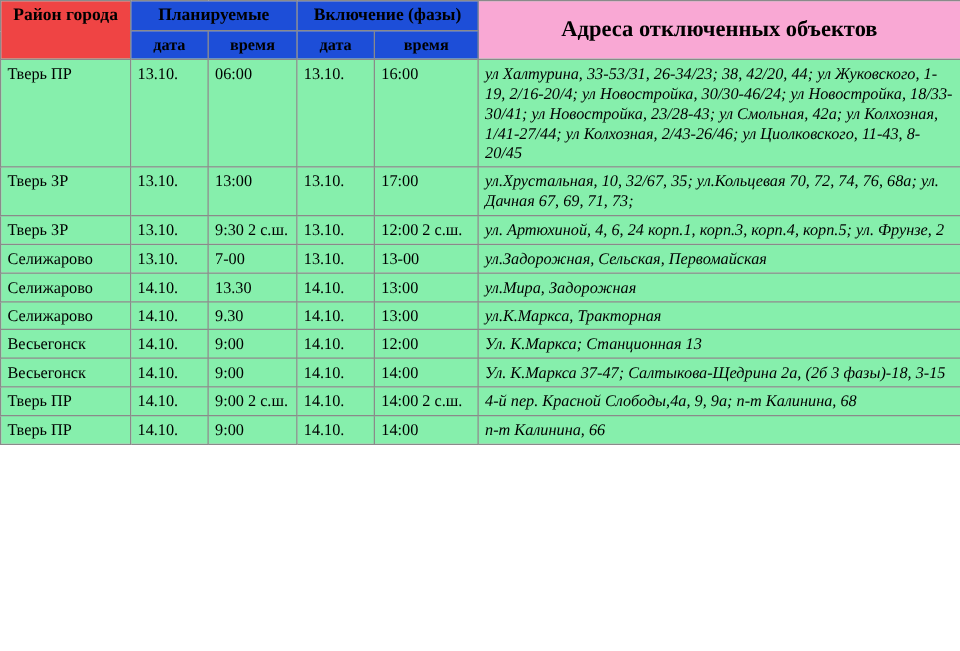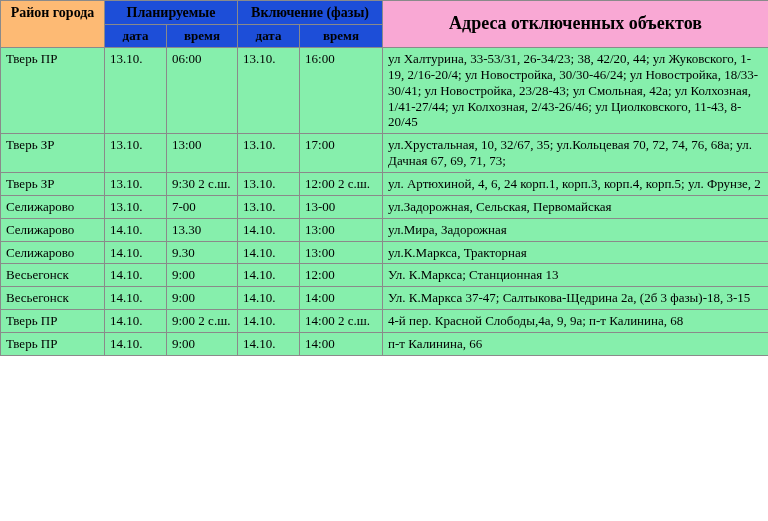--- a/index.html
+++ b/index.html
@@ -26,21 +26,21 @@
     vertical-align: top;
     line-height: 1.22;
   }
   thead th {
     background: #1d4ed8;
     text-align: center;
     font-weight: bold;
     vertical-align: middle;
   }
   thead th.region-head {
-    background: #fdba74;
+    background: #ef4444;
     font-size: 14px;
   }
   thead th.group-head {
     font-size: 14px;
   }
   thead th.sub-head {
     font-size: 13px;
     margin-left: 30px;
   }
   thead th.addr-head {
@@ -53,20 +53,21 @@
   }
   td.c-region {
     text-align: left;
     white-space: nowrap;
   }
   td.c-date, td.c-time {
     text-align: left;
   }
   td.c-addr {
     text-align: left;
+    font-style: italic;
   }
   
   col.w-region { width: 104px; }
   col.w-d1 { width: 62px; }
   col.w-t1 { width: 71px; }
   col.w-d2 { width: 62px; }
   col.w-t2 { width: 83px; }
   col.w-addr { width: 386px; }
 </style>
 </head>

